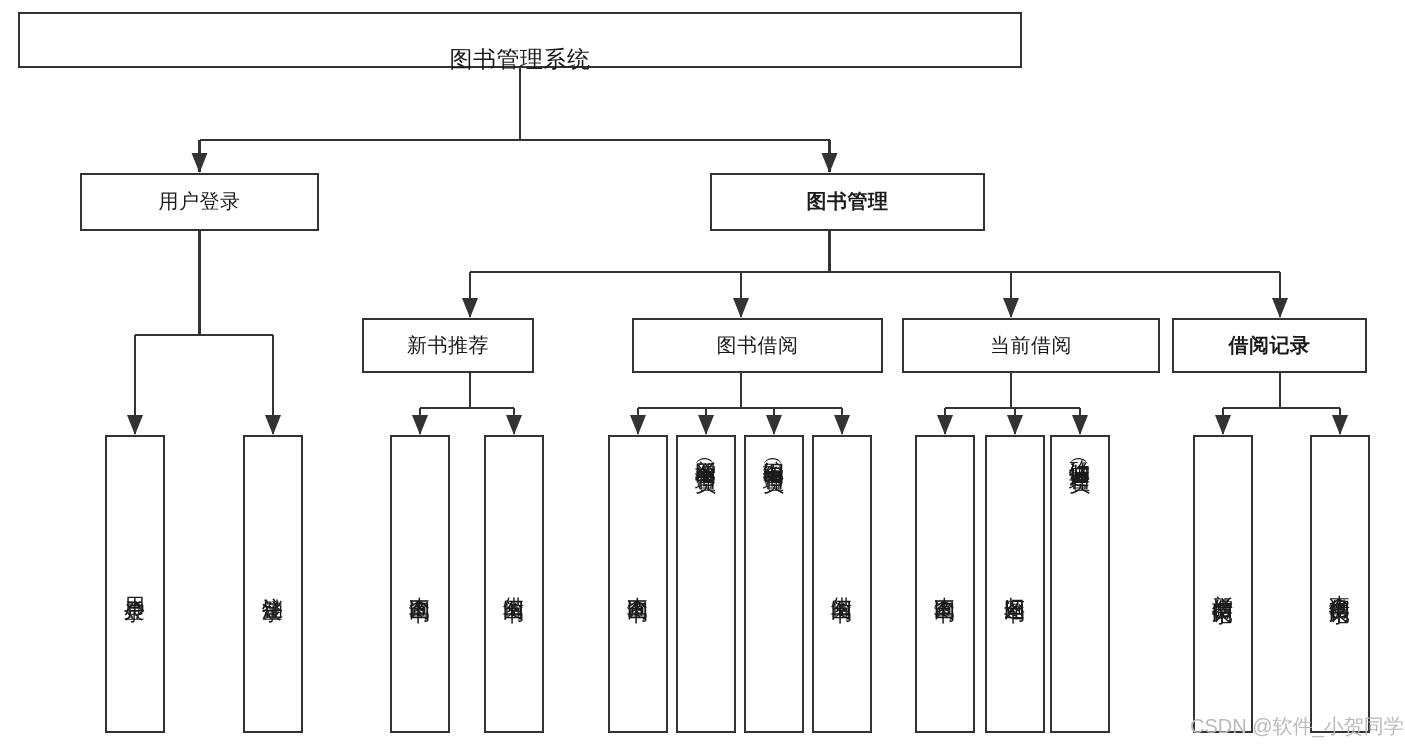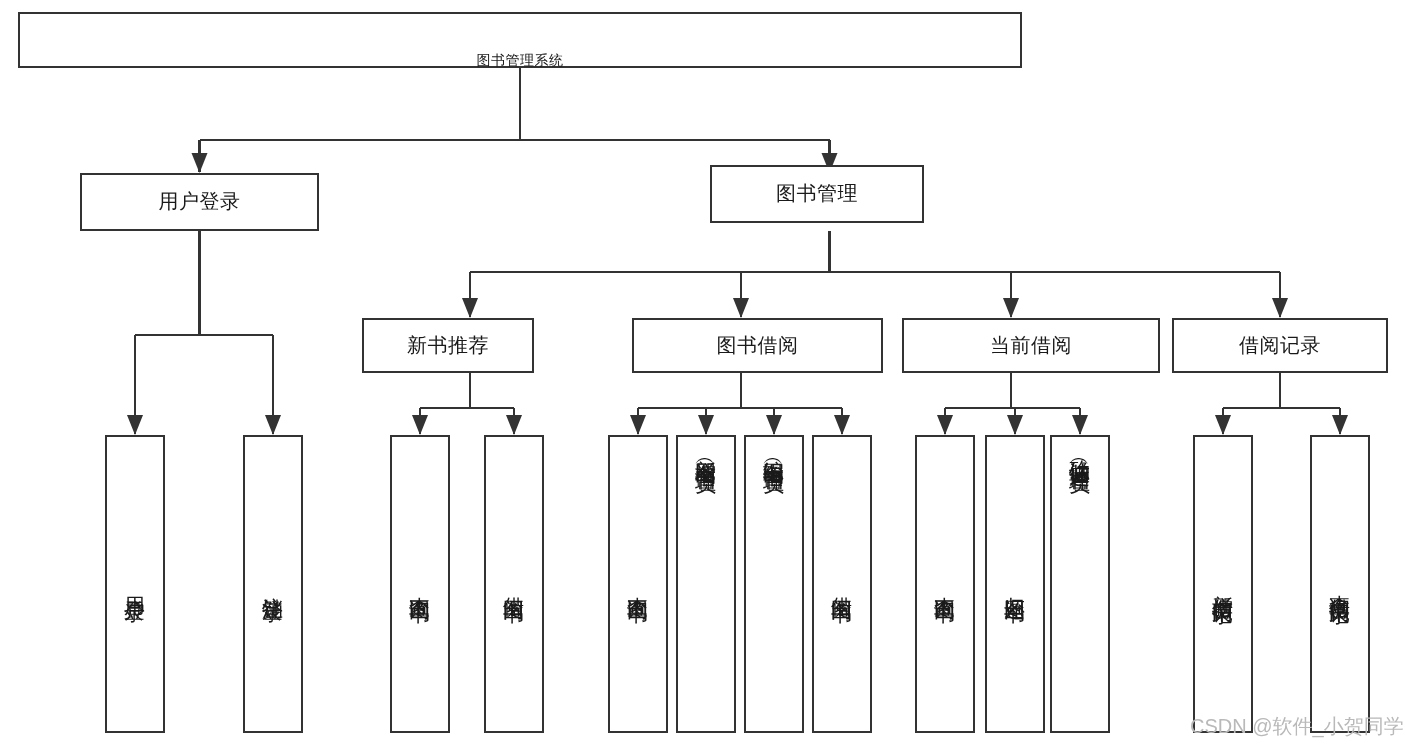--- a/index.html
+++ b/index.html
@@ -42,21 +42,21 @@
     text-align: center;
     line-height: 1.18;
     letter-spacing: 0.5px;
   }
   
   .node.horiz .node-label {
     font-size: 20px;
     white-space: nowrap;
   }
   .node.root .node-label {
-    font-size: 14px;
+    font-size: 23px;
     margin-top: 40px;
   }
   
   .node.vert {
     align-items: center;
     justify-content: center;
     padding: 6px 0;
   }
   .node.vert .node-label {
     writing-mode: vertical-rl;
@@ -138,33 +138,33 @@
       <path d="M1332,415 L1348,415 L1340,435 Z" fill="#333333"></path>
     </svg>
 
   <div id="nodes-layer">
       <div class="node horiz root" style="left: 18px; top: 12px; width: 1004px; height: 56px;">
         <span class="node-label">图书管理系统</span>
       </div>
       <div class="node horiz" style="left: 80px; top: 173px; width: 239px; height: 58px;">
         <span class="node-label">用户登录</span>
       </div>
-      <div class="node horiz" style="left: 710px; top: 165px; width: 214px; height: 58px;">
+      <div class="node horiz" style="left: 710px; top: 173px; width: 275px; height: 58px; font-weight: bold;">
         <span class="node-label">图书管理</span>
       </div>
       <div class="node horiz" style="left: 362px; top: 318px; width: 172px; height: 55px;">
         <span class="node-label">新书推荐</span>
       </div>
       <div class="node horiz" style="left: 632px; top: 318px; width: 251px; height: 55px;">
         <span class="node-label">图书借阅</span>
       </div>
       <div class="node horiz" style="left: 902px; top: 318px; width: 258px; height: 55px;">
         <span class="node-label">当前借阅</span>
       </div>
-      <div class="node horiz" style="left: 1172px; top: 318px; width: 216px; height: 55px;">
+      <div class="node horiz" style="left: 1172px; top: 318px; width: 195px; height: 55px; font-weight: bold;">
         <span class="node-label">借阅记录</span>
       </div>
       <div class="node vert" style="left: 105px; top: 435px; width: 60px; height: 298px;">
         <span class="node-label">用户登录</span>
       </div>
       <div class="node vert" style="left: 243px; top: 435px; width: 60px; height: 298px;">
         <span class="node-label">注销登录</span>
       </div>
       <div class="node vert" style="left: 390px; top: 435px; width: 60px; height: 298px;">
         <span class="node-label">查询图书</span>

